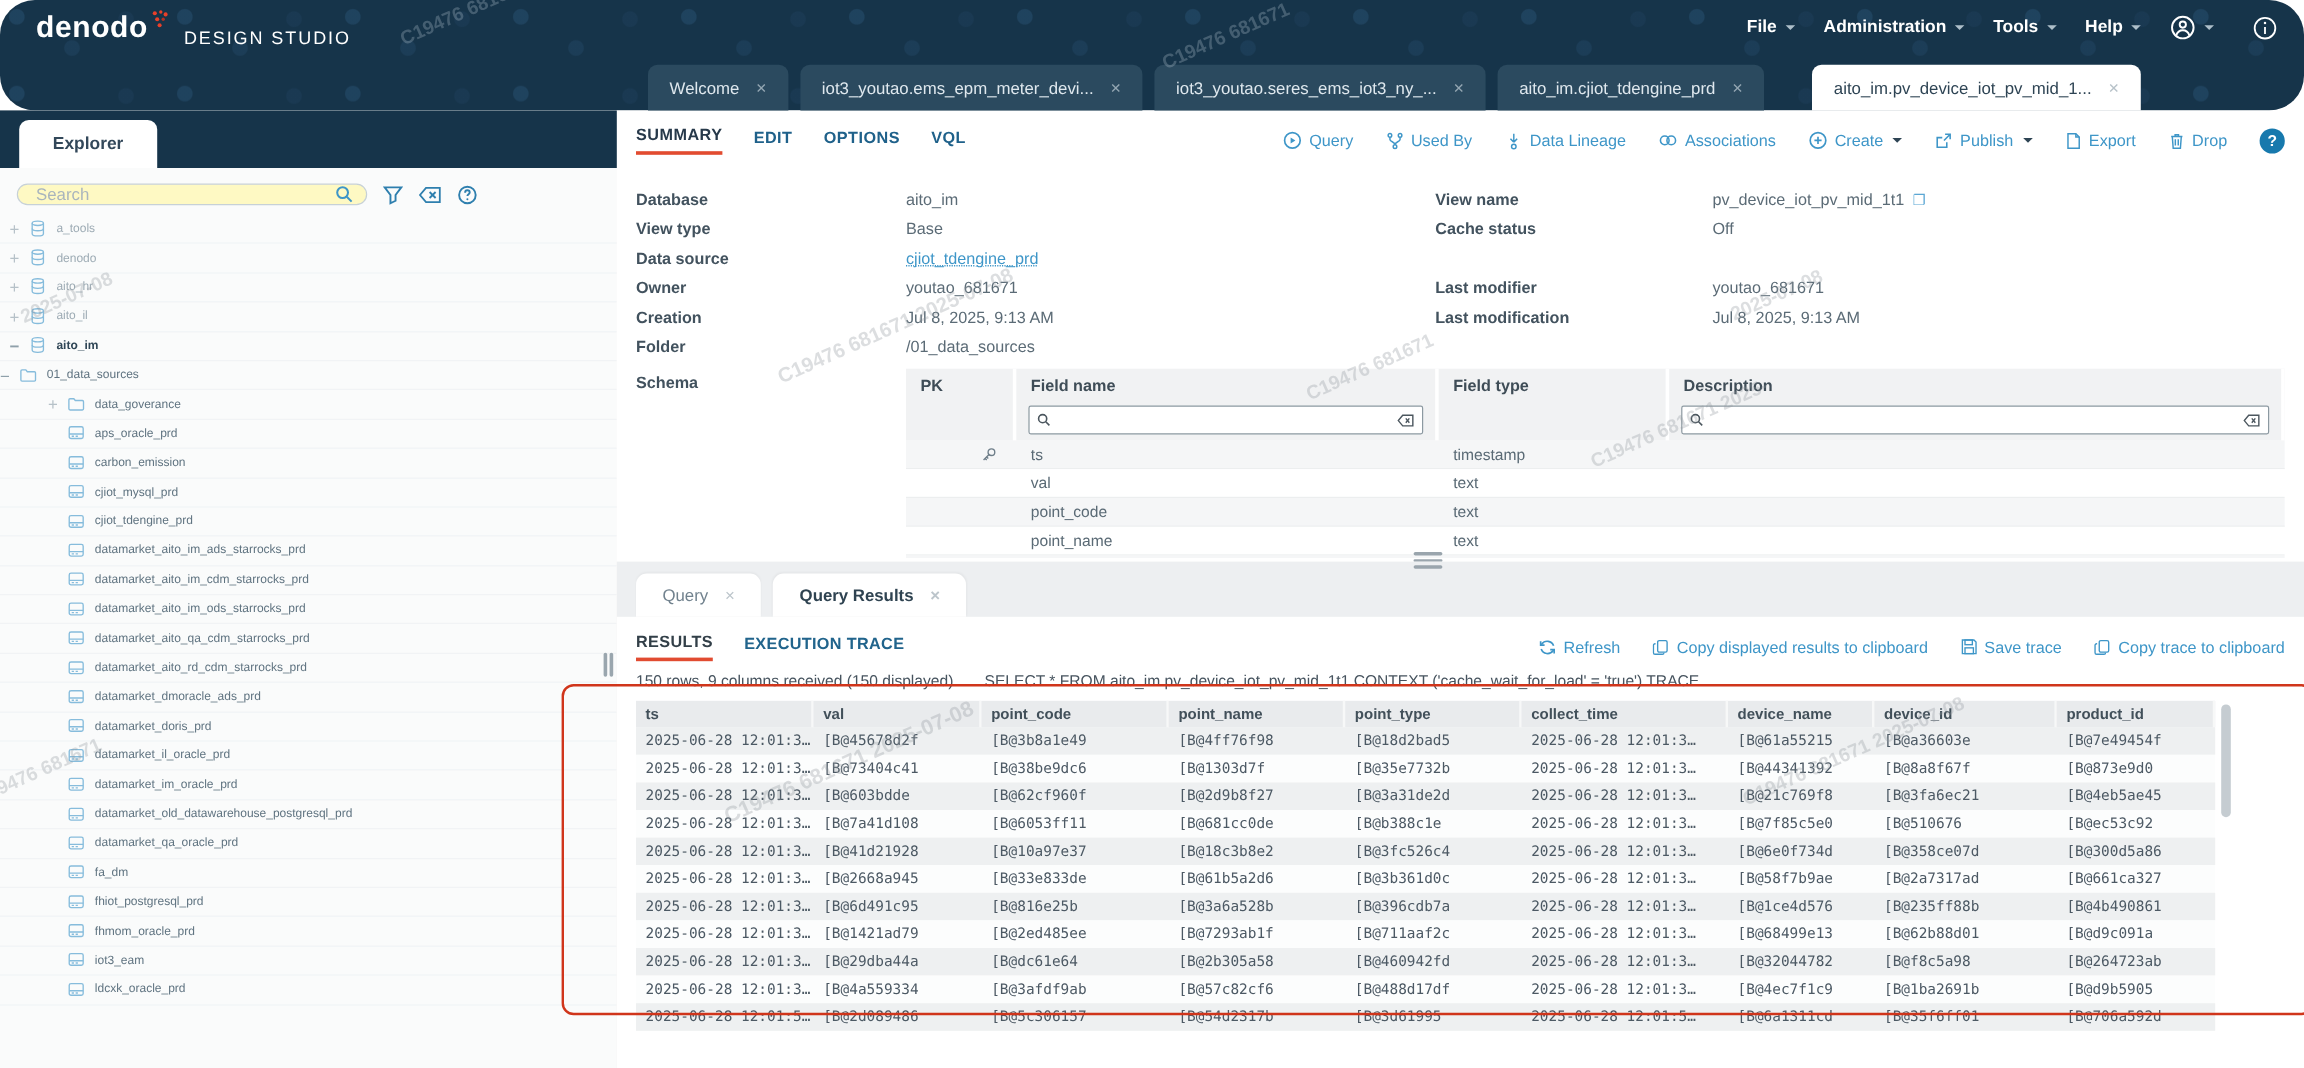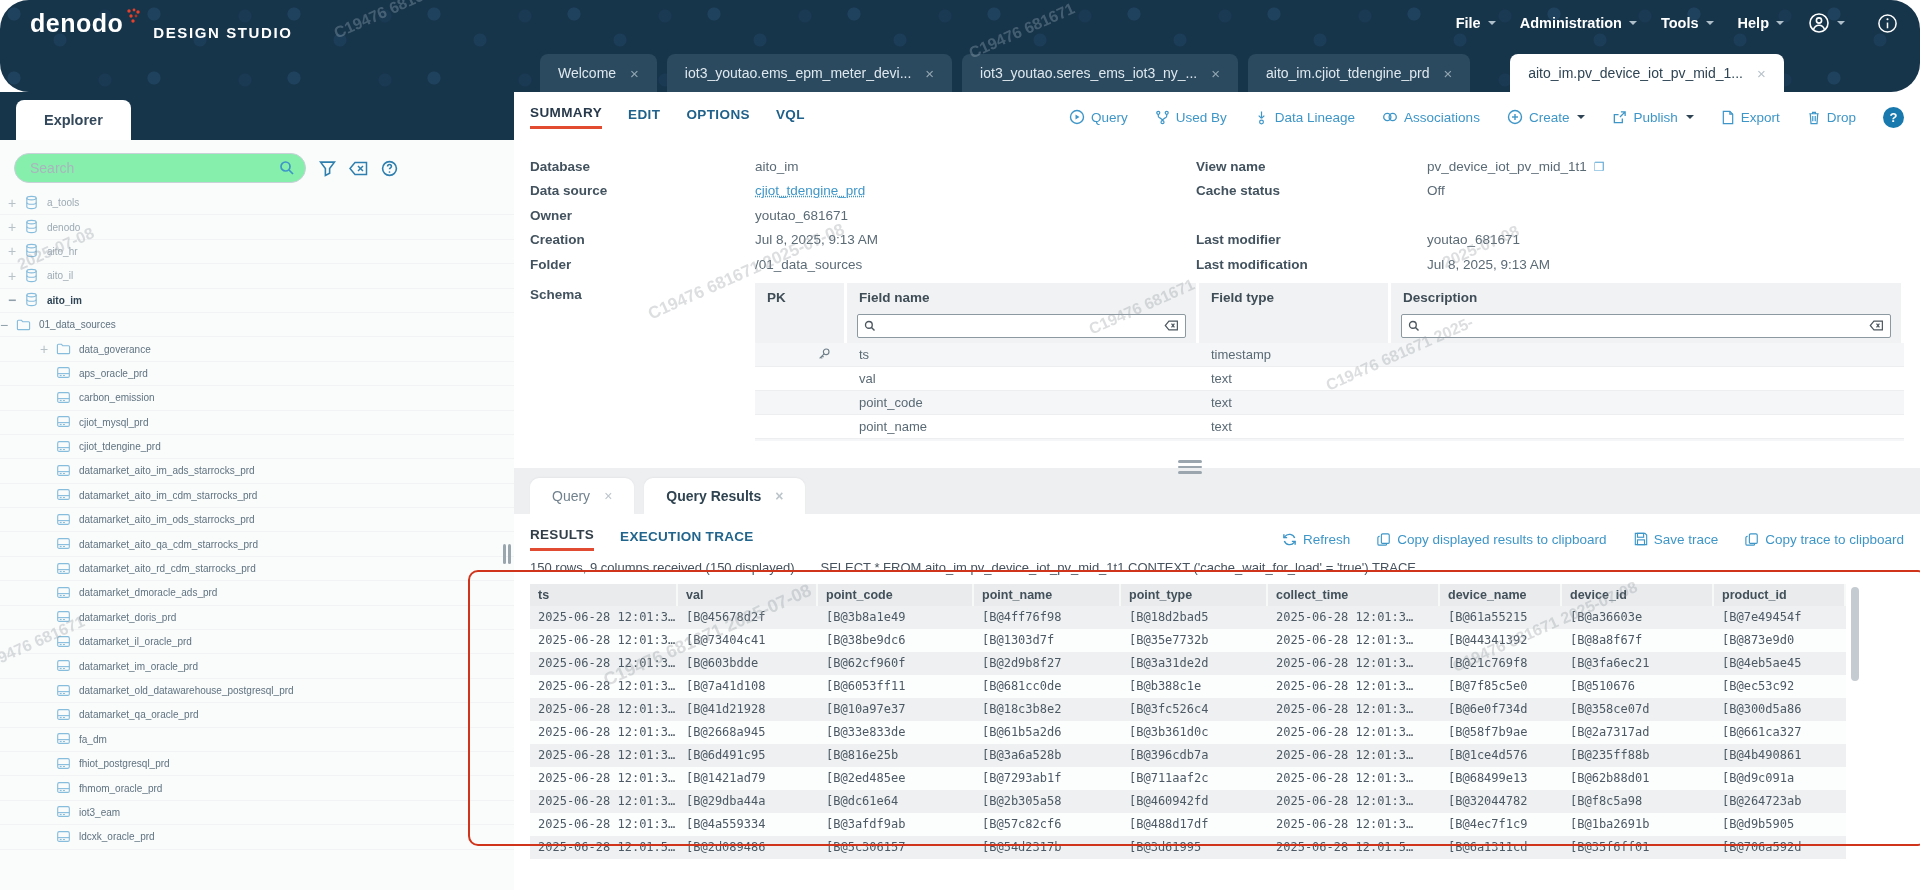--- a/index.html
+++ b/index.html
@@ -8,41 +8,41 @@
   .topbar{height:92px;background:#16344a;position:relative;
     background-image:
       radial-gradient(circle at 14px 14px, rgba(42,84,118,.45) 6px, transparent 7px),
       radial-gradient(circle at 60px 40px, rgba(34,70,100,.5) 6px, transparent 7px),
       radial-gradient(circle at 105px 16px, rgba(30,62,90,.5) 6px, transparent 7px);
     background-size:140px 64px;border-radius:29px;}
   .menu-row{height:46px;display:flex;align-items:center;padding:0 22px 0 30px}
   .logo{display:flex;align-items:center;color:#fff}
   .logo-main{font-size:25px;font-weight:700;letter-spacing:.5px}
   .logo-dots{margin:-14px 2px 0 2px}
-  .logo-sub{font-size:15px;font-weight:700;letter-spacing:1.6px;margin-left:10px;margin-top:18px}
+  .logo-sub{font-size:15px;font-weight:400;letter-spacing:1.6px;margin-left:10px;margin-top:18px}
   .menus{margin-left:auto;display:flex;align-items:center;gap:24px}
   .menu-item{color:#fff;font-size:14.5px;font-weight:700;display:flex;align-items:center;cursor:pointer}
   .caret{width:0;height:0;border:4.5px solid transparent;border-top-color:#aebfca;margin-left:7px;margin-top:4px}
   .icon-btn{display:flex;align-items:center;color:#fff}
   
   .tab-row{height:46px;display:flex;align-items:flex-end;padding-left:540px;white-space:nowrap}
   .doc-tab{height:38px;background:#2b4a5f;color:#dfe8ee;border-radius:8px 8px 0 0;display:flex;align-items:center;
     padding:0 18px;margin-right:10px;font-size:14px;cursor:pointer}
   .doc-tab .close{margin-left:14px;color:#93a6b2;font-size:15px}
   .doc-tab.active{background:#fff;color:#2e4454;margin-left:30px}
   .doc-tab.active .close{color:#b7c2c9}
   
   .body-row{display:flex;height:798px}
   .sidebar{width:514px;flex:none;background:#fafbfb;position:relative}
   .sidebar-top{height:48px;background:#16344a;display:flex;align-items:flex-end;
     background-image:radial-gradient(circle at 300px 18px, rgba(42,84,118,.45) 6px, transparent 7px);background-size:120px 48px}
   .explorer-tab{background:#fff;height:40px;margin-left:16px;border-radius:8px 8px 0 0;display:flex;align-items:center;
     padding:0 28px;font-weight:700;font-size:14.5px;color:#33485a}
   .search-row{display:flex;align-items:center;padding:13px 10px 8px 14px;gap:13px}
-  .search-box{width:292px;height:30px;border:1.5px solid #c7d1d7;border-radius:16px;display:flex;align-items:center;background:#86efac}
+  .search-box{width:292px;height:18px;border:1.5px solid #c7d1d7;border-radius:16px;display:flex;align-items:center;background:#fef9c3}
   .search-box input{flex:1;border:none;outline:none;background:transparent;font-size:14px;color:#44535e;padding-left:15px;font-family:"Liberation Sans",sans-serif}
   .search-box input::placeholder{color:#a9b5bd}
   .search-box svg{margin-right:10px}
   .side-ico{display:flex;align-items:center;cursor:pointer}
   .tree{overflow:hidden;height:698px}
   .tree-row{display:flex;align-items:center;height:24.4px;border-bottom:1px solid #f1f3f5;font-size:10px;color:#5f7380;cursor:pointer}
   .lvl0{padding-left:8px}.lvl1{}.lvl2{padding-left:40px}
   .exp{width:16px;flex:none;color:#b6c1c8;font-size:14px;text-align:left}
   .plus>.exp::before{content:"+"}
   .minus>.exp::before{content:"\2212";color:#8fa0aa}
@@ -737,20 +737,24 @@
 
     <div class="meta-area">
       <div class="meta-top">
         <div class="meta-col left">
 
             <div class="meta-row">
               <div class="meta-label">Database</div>
               <div class="meta-value">aito_im</div>
             </div>
 
+            <div class="meta-row">
+              <div class="meta-label">View type</div>
+              <div class="meta-value">Base</div>
+            </div>
 
             <div class="meta-row">
               <div class="meta-label">Data source</div>
               <div class="meta-value link">cjiot_tdengine_prd</div>
             </div>
 
             <div class="meta-row">
               <div class="meta-label">Owner</div>
               <div class="meta-value">youtao_681671</div>
             </div>

